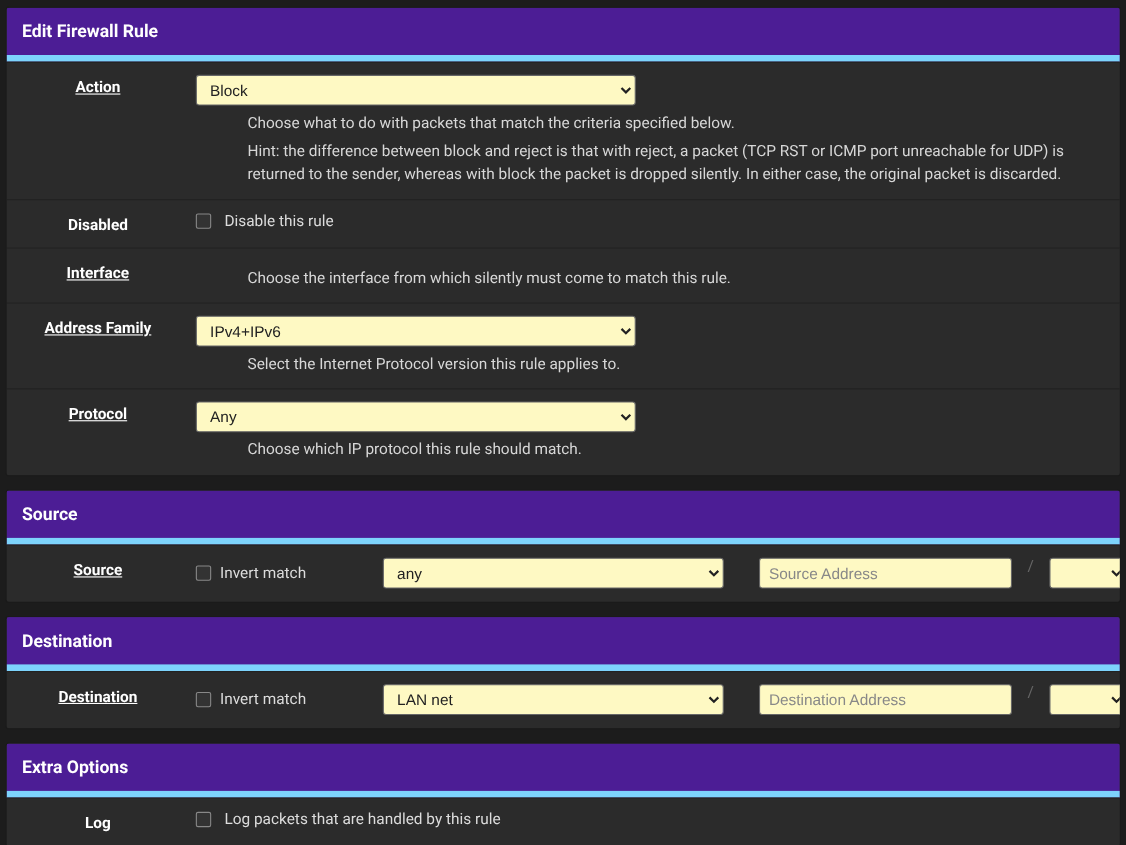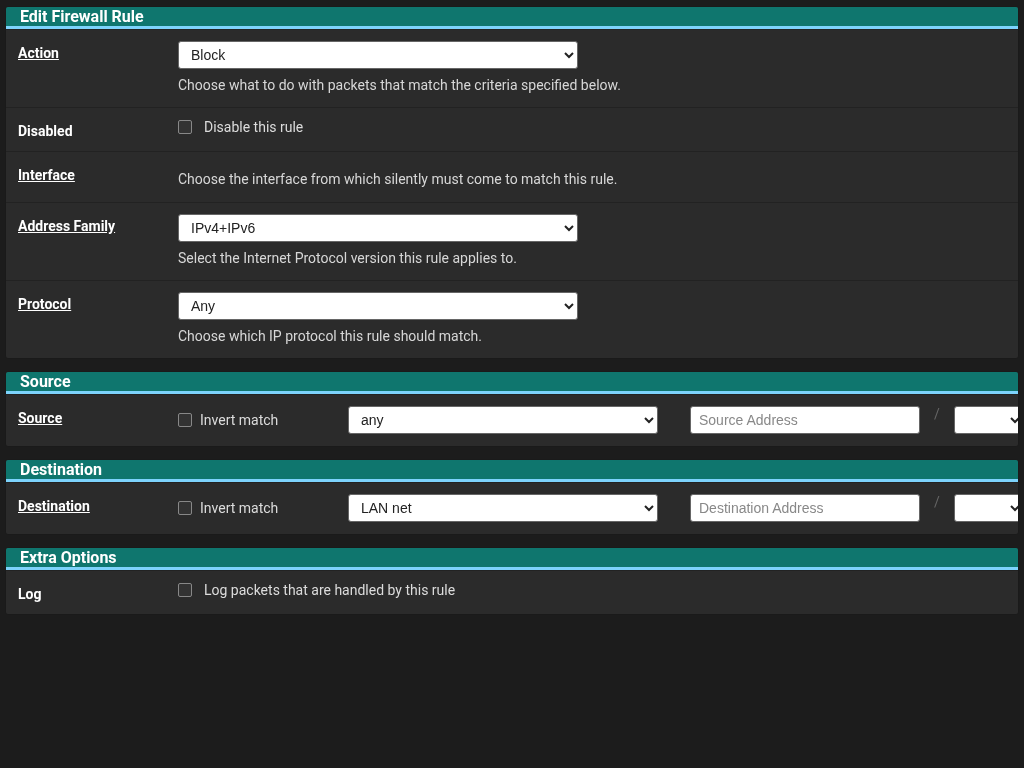--- a/index.html
+++ b/index.html
@@ -11,55 +11,56 @@
     padding: 6px 5px;
   }
   .panel {
     background: #2b2b2b;
     border-radius: 3px;
     margin-bottom: 12px;
     border: 1px solid #1a1a1a;
     overflow: hidden;
   }
   .panel-header {
-    background: #0f766e;
-    padding: 0 14px;
+    background: #4c1d95;
+    padding: 12px 14px;
     font-size: 16px;
     font-weight: 700;
     color: #fff;
-    border-bottom: 3px solid #7dd3fc;
+    border-bottom: 6px solid #7dd3fc;
   }
   .form-row {
     display: flex;
     padding: 11px 12px 12px 12px;
     border-top: 1px solid #222;
   }
   .form-row:first-of-type { border-top: none; }
   .form-label {
     width: 160px;
     flex: 0 0 160px;
-    text-align: left;
+    text-align: center;
     padding-right: 18px;
     padding-top: 4px;
     font-weight: 700;
     color: #fff;
   }
   .form-label.u { text-decoration: underline; }
   .form-content {
     flex: 1;
     color: #dcdcdc;
   }
   .hint {
     color: #d7d7d7;
     margin-top: 6px;
     line-height: 1.45;
     font-size: 14px;
+    margin-left: 47px;
   }
   select, input[type=text] {
-    background: #ffffff;
+    background: #fef9c3;
     color: #222;
     border: 1px solid #666;
     border-radius: 3px;
     padding: 4px 8px;
     font-size: 14px;
     height: 28px;
   }
   select.wide, input.wide { width: 400px; }
   .checkbox-line { display:flex; align-items:center; gap:12px; }
   input[type=checkbox] {
@@ -90,20 +91,21 @@
 <div class="panel">
   <div class="panel-header">Edit Firewall Rule</div>
 
   <div class="form-row">
     <div class="form-label u">Action</div>
     <div class="form-content">
       <select class="wide">
         <option>Block</option>
       </select>
       <div class="hint">Choose what to do with packets that match the criteria specified below.</div>
+      <div class="hint">Hint: the difference between block and reject is that with reject, a packet (TCP RST or ICMP port unreachable for UDP) is returned to the sender, whereas with block the packet is dropped silently. In either case, the original packet is discarded.</div>
     </div>
   </div>
 
   <div class="form-row">
     <div class="form-label">Disabled</div>
     <div class="form-content">
       <div class="checkbox-line">
         <input type="checkbox" style="">
         <span>Disable this rule</span>
       </div>

